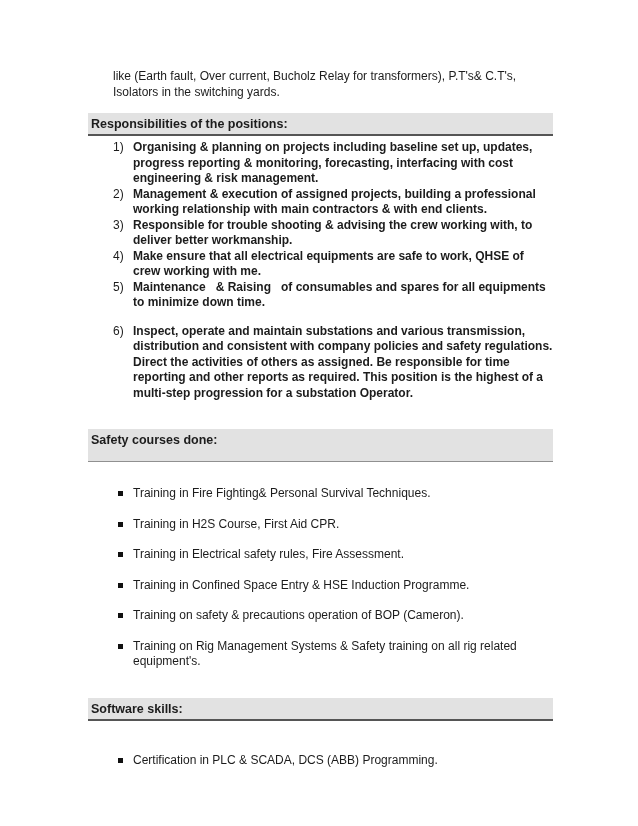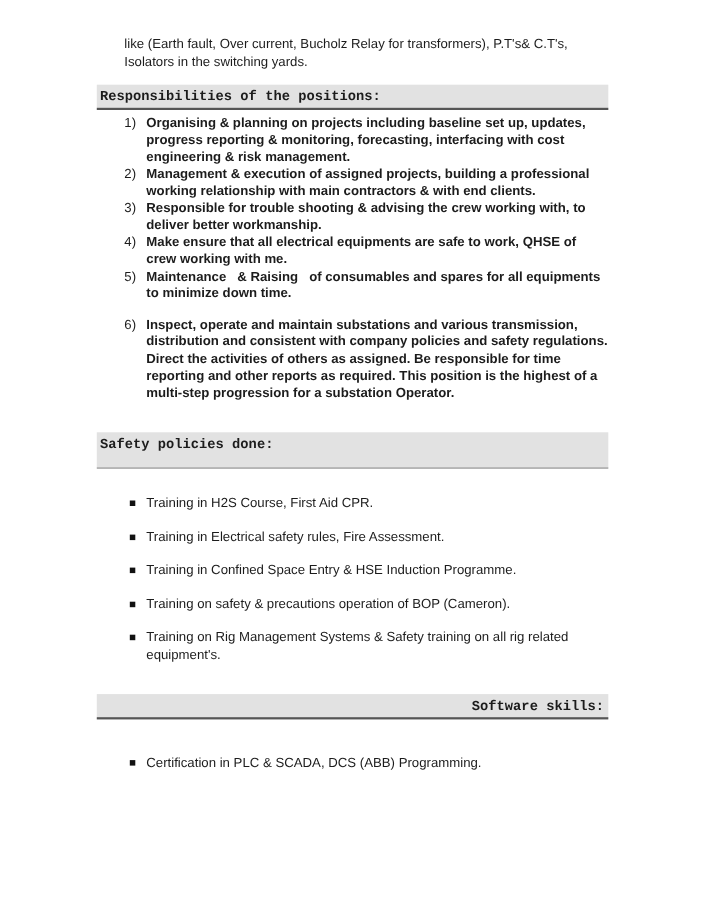--- a/index.html
+++ b/index.html
@@ -9,44 +9,44 @@
     height: 826px;
     overflow: hidden;
     background: var(--page_bg, #ffffff);
     color: var(--text_color, #1c1c1c);
     font-family: "Liberation Sans", sans-serif;
   }
   .page {
     width: 638px;
     height: 604px;
     padding: 33px 85px 0 88px;
+    margin-top: 36px;
   }
   .intro {
     margin: 0 0 13px 25px;
     max-width: 452px;
     font-size: 12px;
     line-height: 15.5px;
     white-space: pre-wrap;
   }
   .section-bar {
     background: var(--header_bar_bg, #e2e2e2);
     border-bottom: 2px solid var(--header_bar_border, #555555);
     padding: 3px 4px 2px 3px;
     font-size: 12.5px;
     font-weight: bold;
     line-height: 16px;
-    font-family: Liberation Mono, monospace;
   }
   .section-bar.tall {
     padding-bottom: 13px;
     border-bottom-width: 1px;
     border-bottom-color: #909090;
   }
   .sec-safety { margin-top: 28px; }
-  .sec-software { margin-top: 28px; text-align: right; }
+  .sec-software { margin-top: 28px; }
 
   .numbered-list { margin: 4px 0 0 25px; }
   .num-item {
     display: flex;
     font-size: 12px;
     line-height: 15.5px;
   }
   .num-item .num { flex: 0 0 20px; width: 20px; }
   .num-item .txt { width: 420px; white-space: pre-wrap; font-weight: bold; }
   .gap-before { margin-top: 13px; }
@@ -103,23 +103,27 @@
       <span class="num">5)</span>
       <span class="txt">Maintenance   &amp; Raising   of consumables and spares for all equipments to minimize down time.</span>
     </div>
     <div class="num-item gap-before">
       <span class="num">6)</span>
       <span class="txt">Inspect, operate and maintain substations and various transmission, distribution and consistent with company policies and safety regulations. Direct the activities of others as assigned. Be responsible for time reporting and other reports as required. This position is the highest of a multi-step progression for a substation Operator.</span>
     </div>
   </div>
 
   <div class="section-bar tall sec-safety">
-    <span>Safety policies done:</span>
+    <span>Safety courses done:</span>
   </div>
   <div class="bullet-list">
+    <div class="bullet-item">
+      <span class="bullet"></span>
+      <span class="txt">Training in Fire Fighting&amp; Personal Survival Techniques.</span>
+    </div>
     <div class="bullet-item">
       <span class="bullet"></span>
       <span class="txt">Training in H2S Course, First Aid CPR.</span>
     </div>
     <div class="bullet-item">
       <span class="bullet"></span>
       <span class="txt">Training in Electrical safety rules, Fire Assessment.</span>
     </div>
     <div class="bullet-item">
       <span class="bullet"></span>

